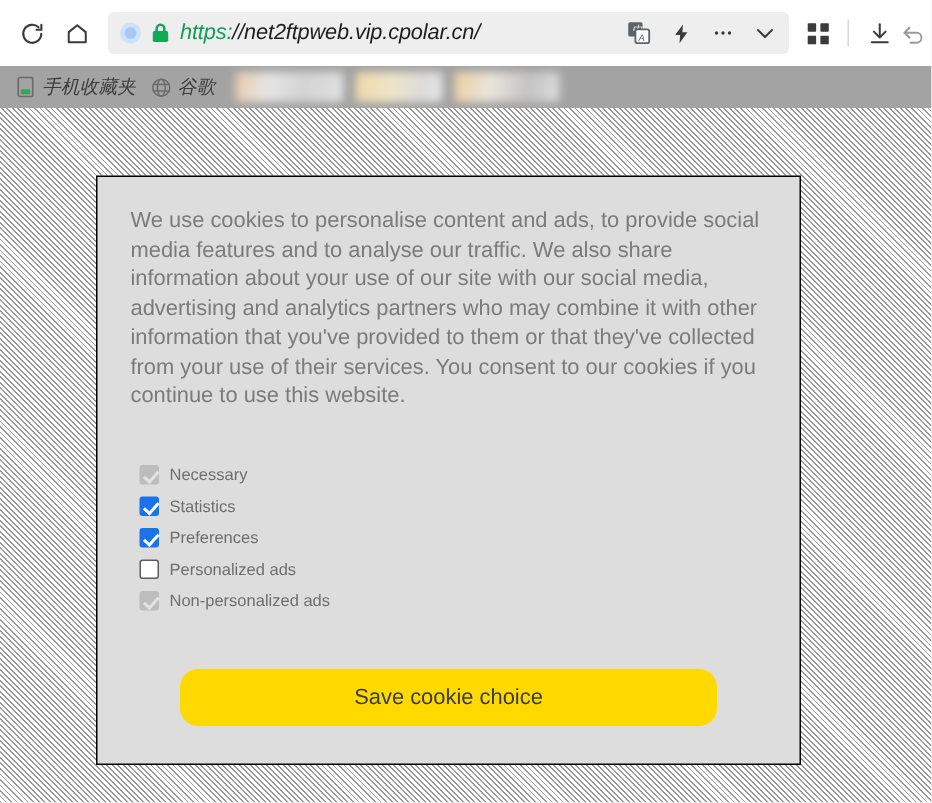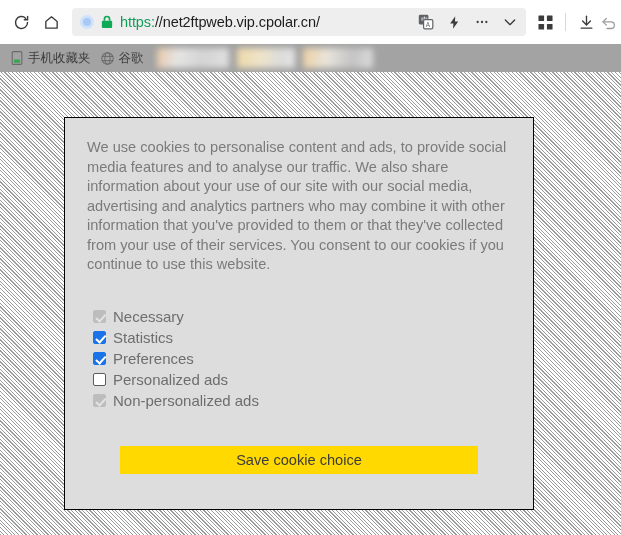--- a/index.html
+++ b/index.html
@@ -11,20 +11,21 @@
     font-family: "Liberation Sans", sans-serif;
     background: #ffffff;
   }
 
   
   .browser-chrome {
     width: 621px;
     height: 72px;
     background: #ffffff;
     position: relative;
+    font-style: italic;
   }
 
   .toolbar {
     height: 44px;
     display: flex;
     align-items: center;
     padding: 0 4px 0 6px;
     gap: 0;
   }
 
@@ -214,38 +215,38 @@
     top: 0.8px;
     width: 4px;
     height: 7.5px;
     border: solid #ffffff;
     border-width: 0 2px 2px 0;
     transform: rotate(42deg);
   }
   .cb.disabled::after { border-color: #e3e3e3; }
 
   .opt-label {
-    font-size: 15px;
+    font-size: 11px;
     color: #6e6e6e;
     white-space: nowrap;
     cursor: default;
   }
 
   .btn-wrap {
     margin-top: 35px;
     display: flex;
     justify-content: center;
   }
 
   .save-btn {
     width: 358px;
-    height: 28px;
+    height: 38px;
     background: #ffd900;
     border: none;
-    border-radius: 1px;
+    border-radius: 12px;
     font-family: "Liberation Sans", sans-serif;
     font-size: 14.6px;
     color: #3c3c3c;
     cursor: pointer;
     display: flex;
     align-items: center;
     justify-content: center;
   }
 </style>
 </head>

